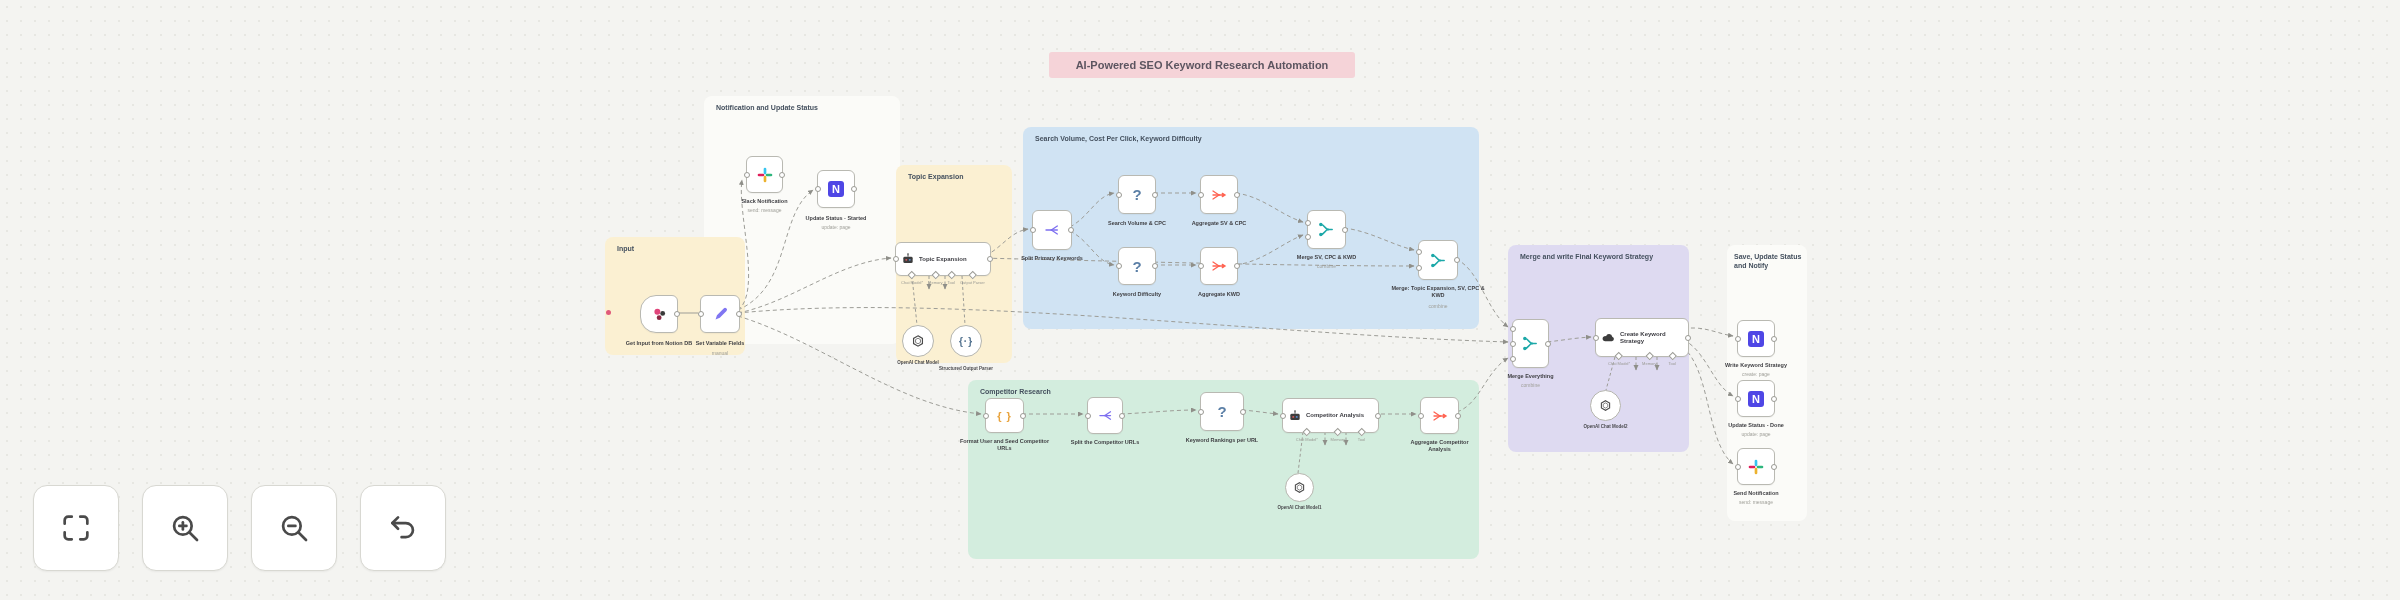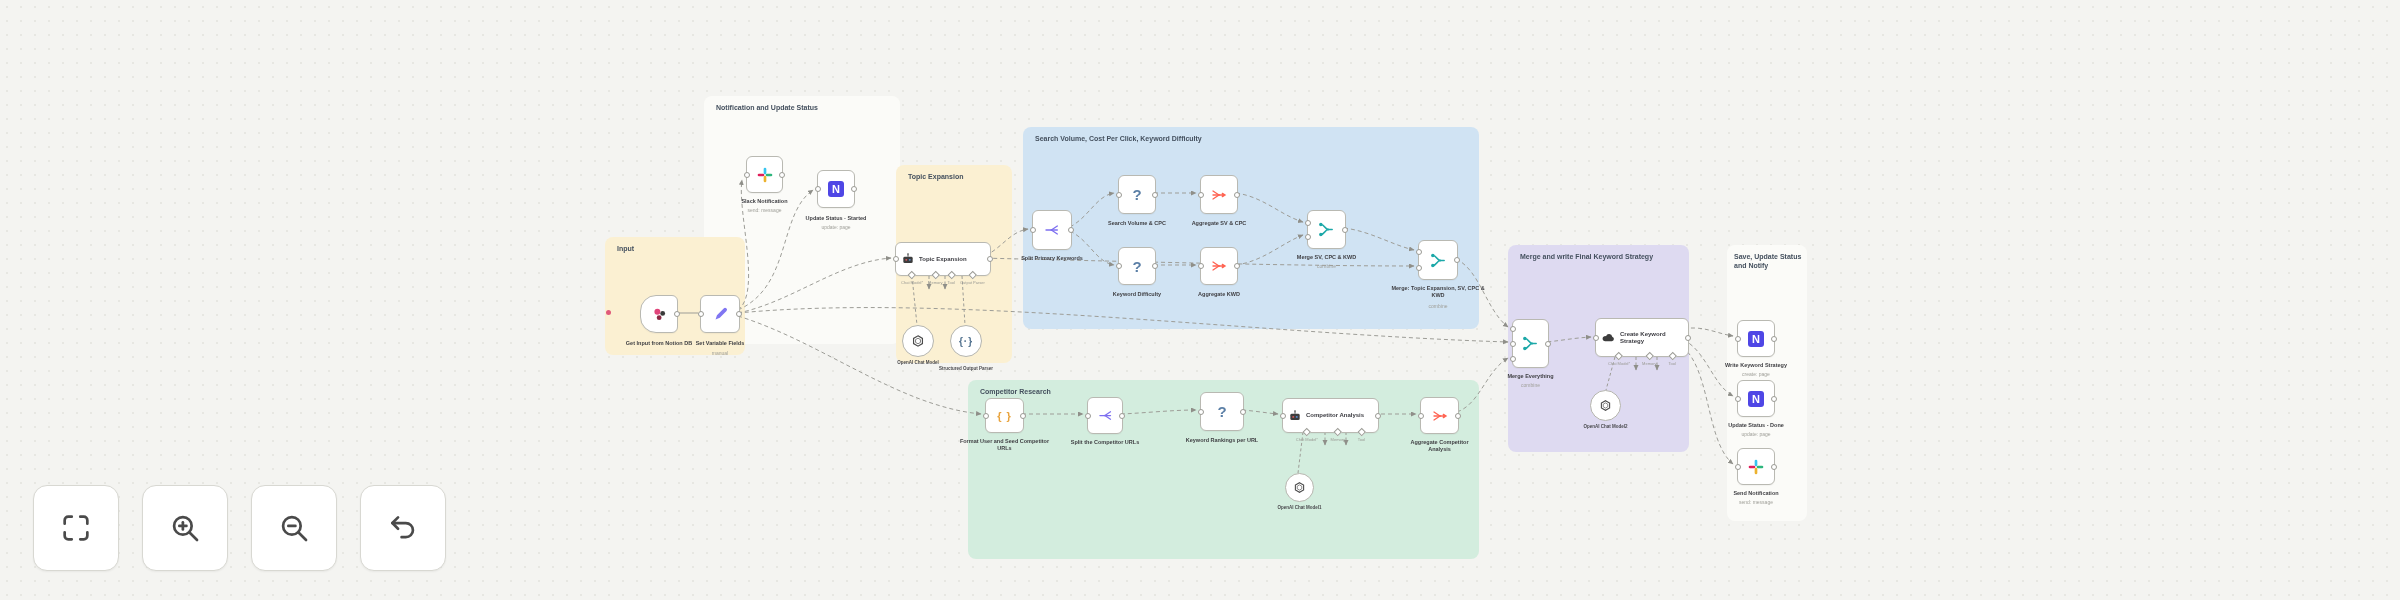--- a/index.html
+++ b/index.html
@@ -79,20 +79,21 @@
   <div class="grp" style="left:968px;top:380px;width:511px;height:179px;background:#d3edde">
     <div class="glabel">Competitor Research</div>
     </div>
   <div class="grp" style="left:1508px;top:245px;width:181px;height:207px;background:#dedaf1">
     <div class="glabel">Merge and write Final Keyword Strategy</div>
     </div>
   <div class="grp" style="left:1727px;top:245px;width:80px;height:276px;background:#fbfbf8">
     <div class="glabel" style="padding-left:7px">Save, Update Status and Notify</div>
     </div>
 
+  <div class="title">AI-Powered SEO Keyword Research Automation</div>
 
   <svg class="wires" width="2400" height="600">
     <defs>
       <marker id="arw" markerWidth="7" markerHeight="7" refX="5" refY="2.5" orient="auto">
         <path d="M0,0 L5.5,2.5 L0,5 Z" fill="#8f8f89"></path>
       </marker>
     </defs>
     <g fill="none" stroke="#9d9d97" stroke-width="1">
       <path d="M676,313 L698,313"></path>
       <g stroke-dasharray="4 3" marker-end="url(#arw)">

